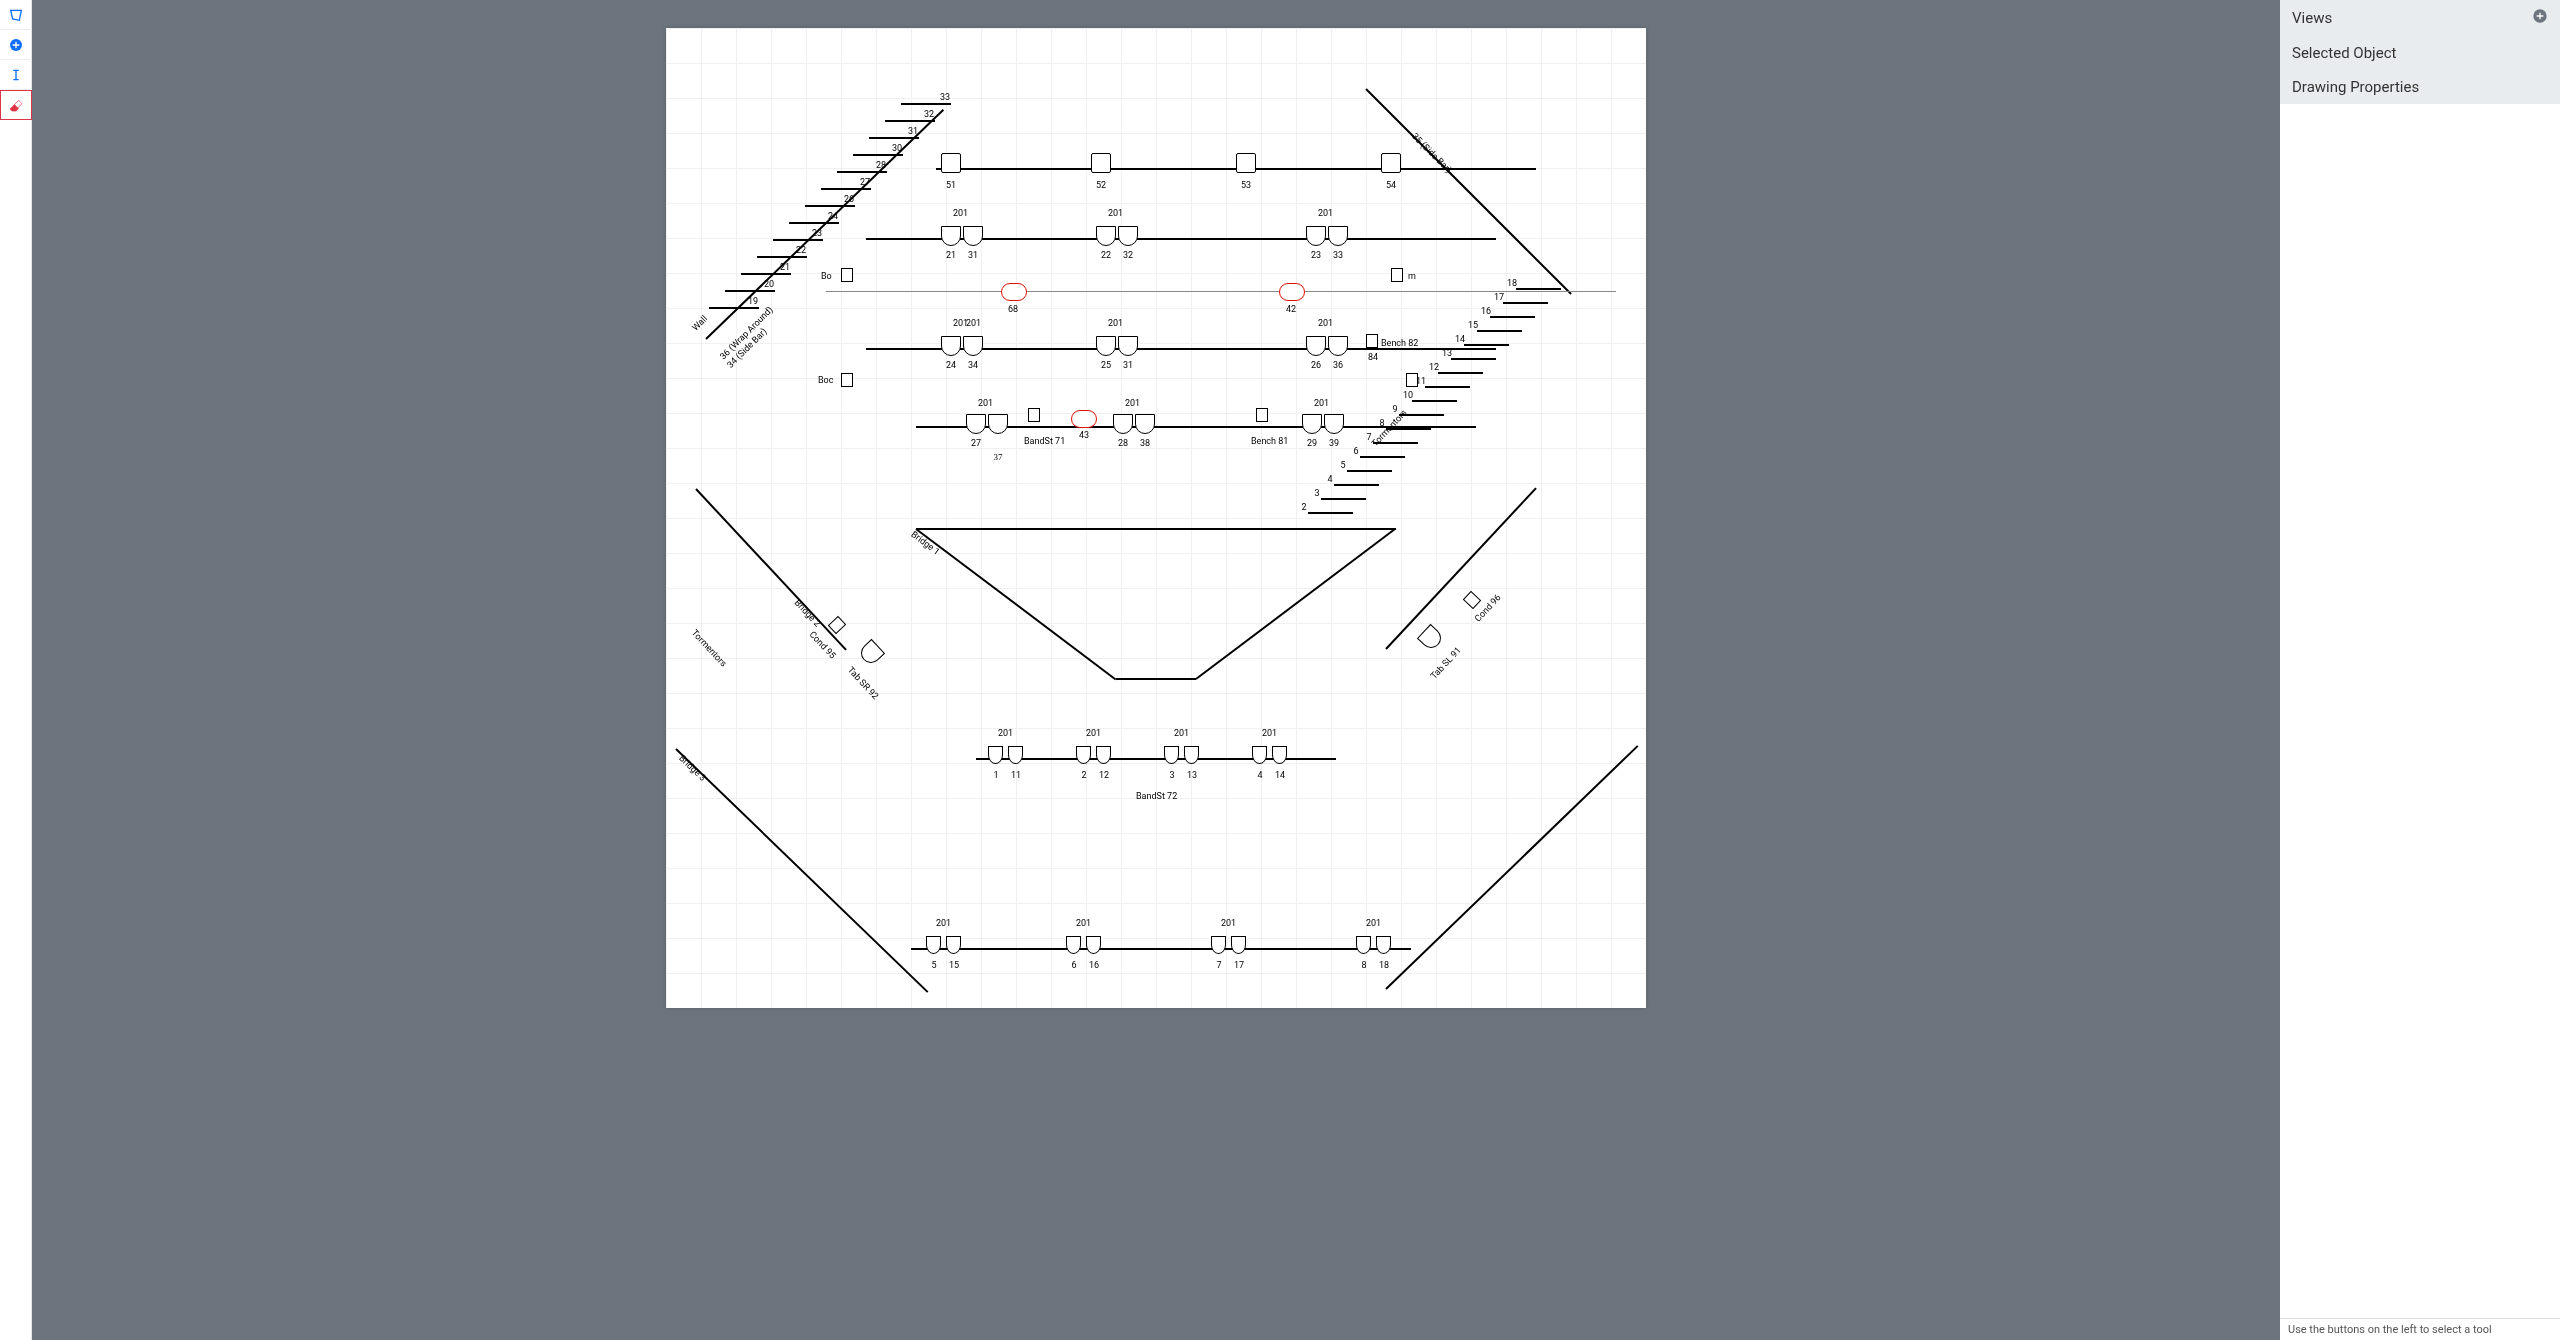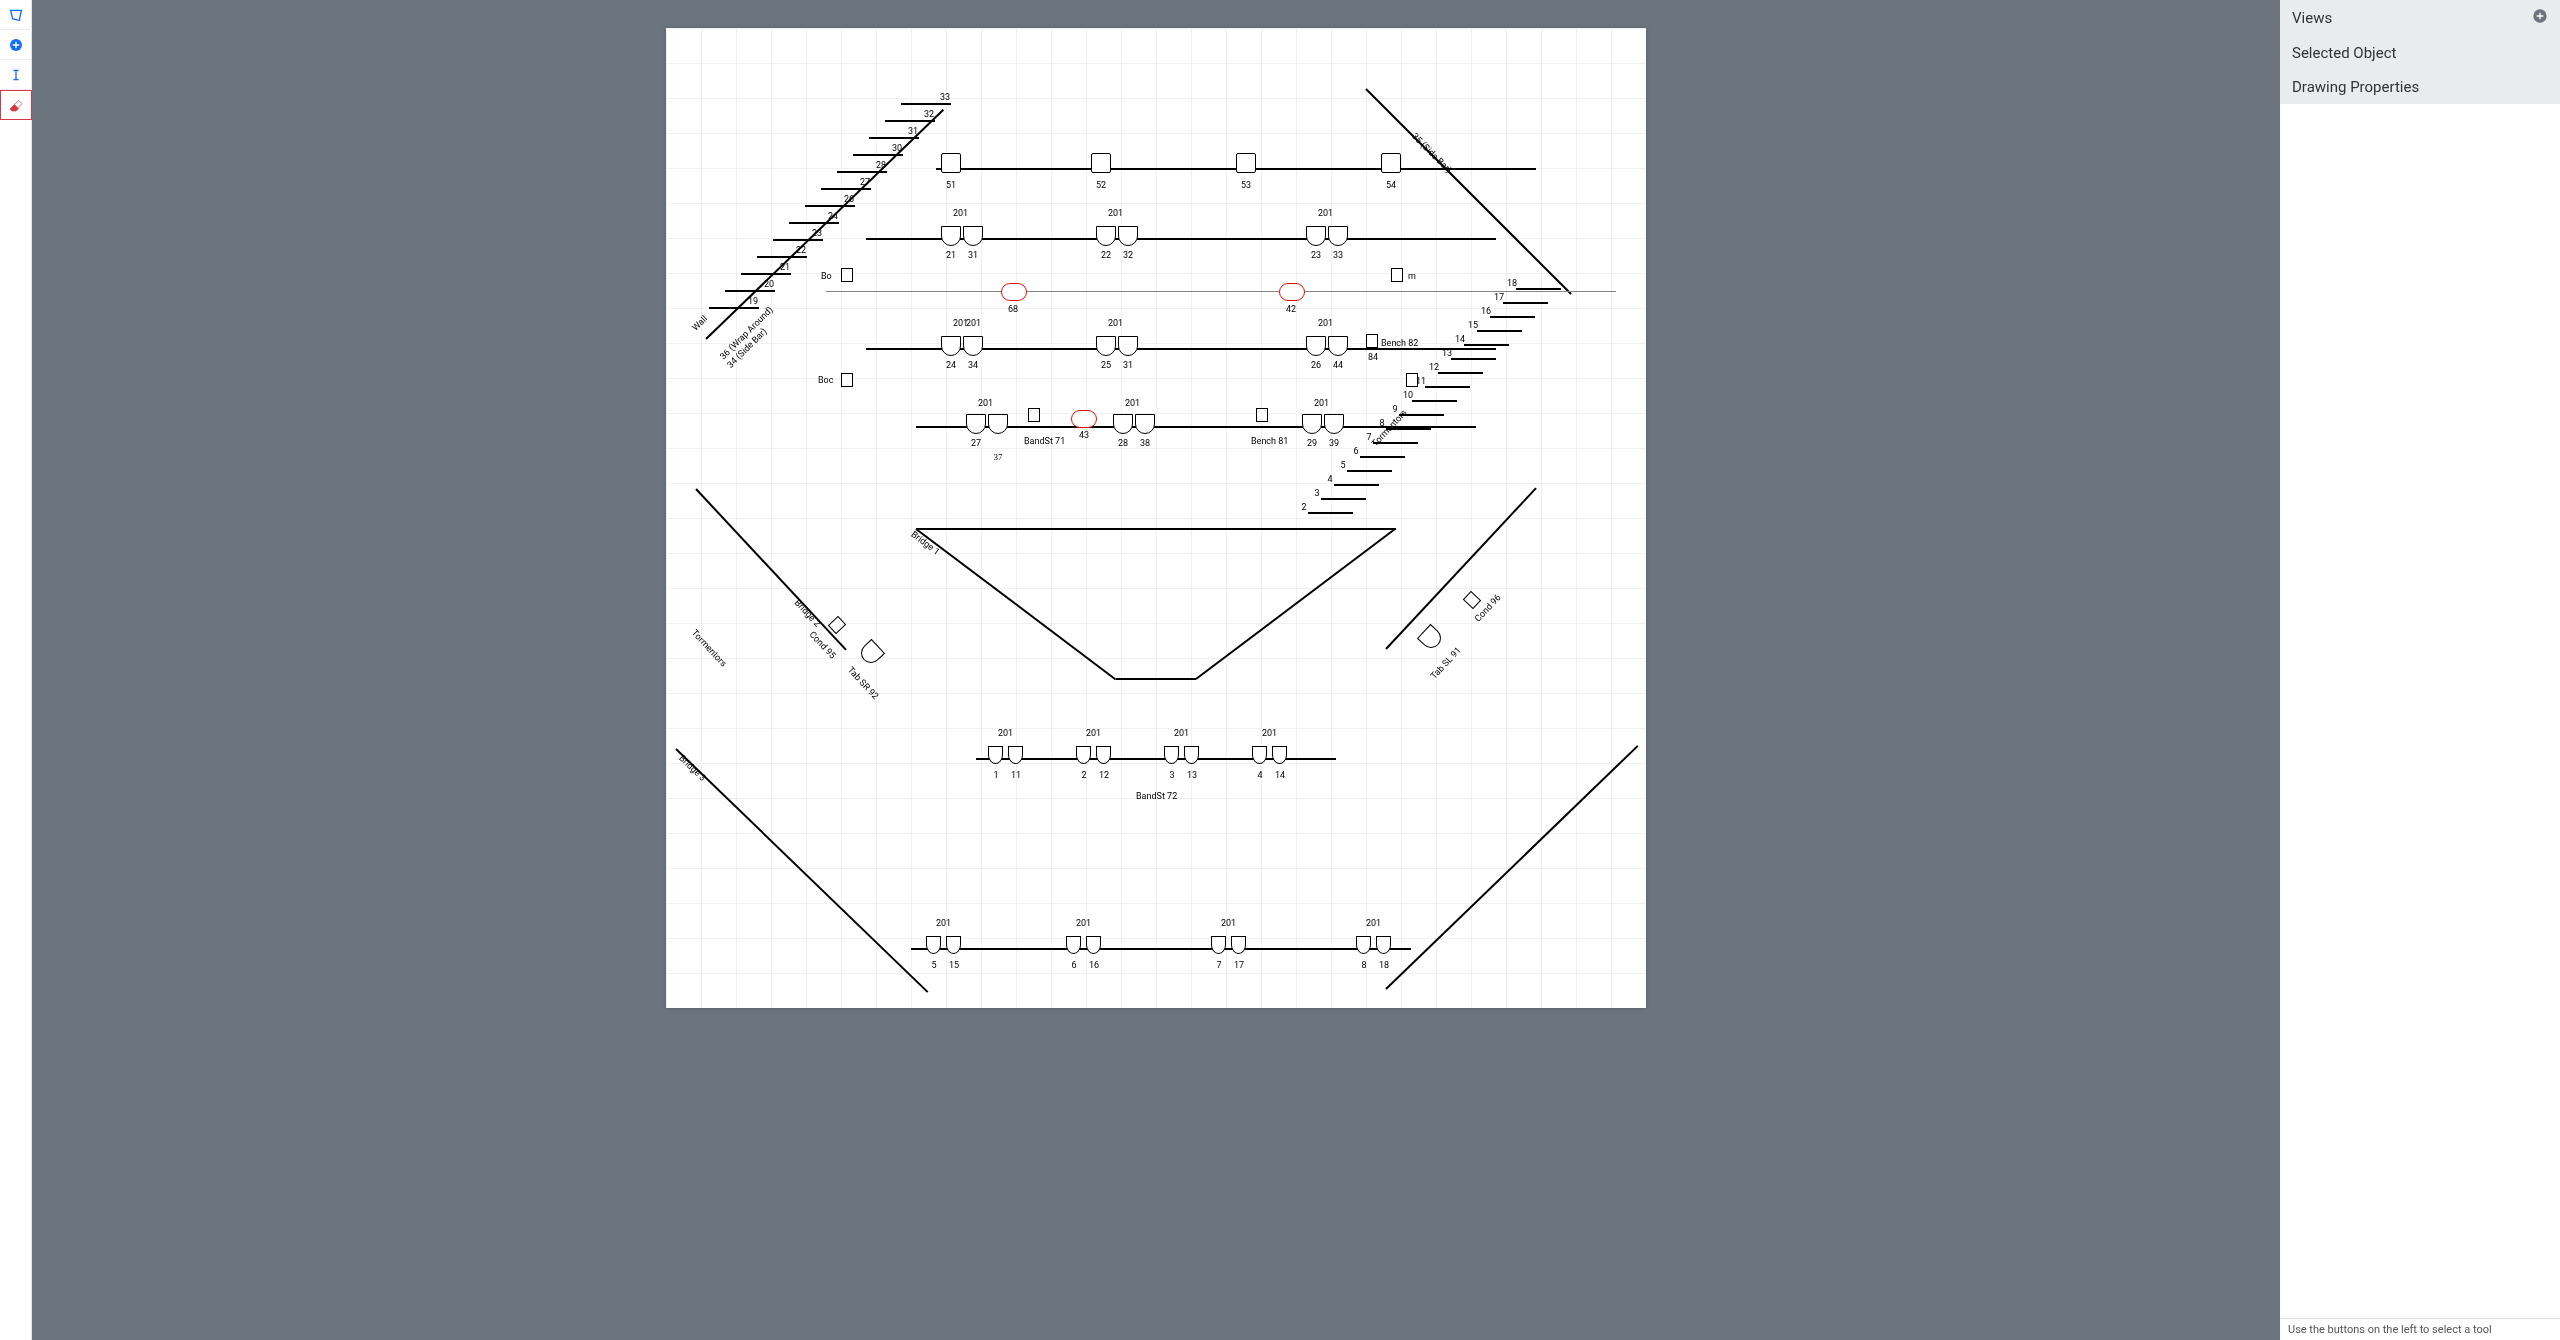--- a/index.html
+++ b/index.html
@@ -220,21 +220,21 @@
               <div class="num" style="left:297px;top:332px;">34</div>
               <div class="g201" style="left:442px;top:290px;">201</div>
               <div class="fixture profile" style="left:430px;top:308px;"></div>
               <div class="num" style="left:430px;top:332px;">25</div>
               <div class="fixture profile" style="left:452px;top:308px;"></div>
               <div class="num" style="left:452px;top:332px;">31</div>
               <div class="g201" style="left:652px;top:290px;">201</div>
               <div class="fixture profile" style="left:640px;top:308px;"></div>
               <div class="num" style="left:640px;top:332px;">26</div>
               <div class="fixture profile" style="left:662px;top:308px;"></div>
-              <div class="num" style="left:662px;top:332px;">44</div>
+              <div class="num" style="left:662px;top:332px;">36</div>
               <div class="fixture small" style="left:700px;top:306px;"></div>
               <div class="num" style="left:697px;top:324px;">84</div>
             </div>
           <div class="fixture small" style="left:175px;top:345px;"></div>
           <div class="lbl-sm" style="left:152px;top:347px;">Boc</div>
           <div class="fixture small" style="left:740px;top:345px;"></div>
           <div class="lbl-sm" style="left:715px;top:310px;">Bench 82</div>
 
           <div class="bar" style="left:250px;top:398px;width:560px;"></div>
           <div id="row4">

